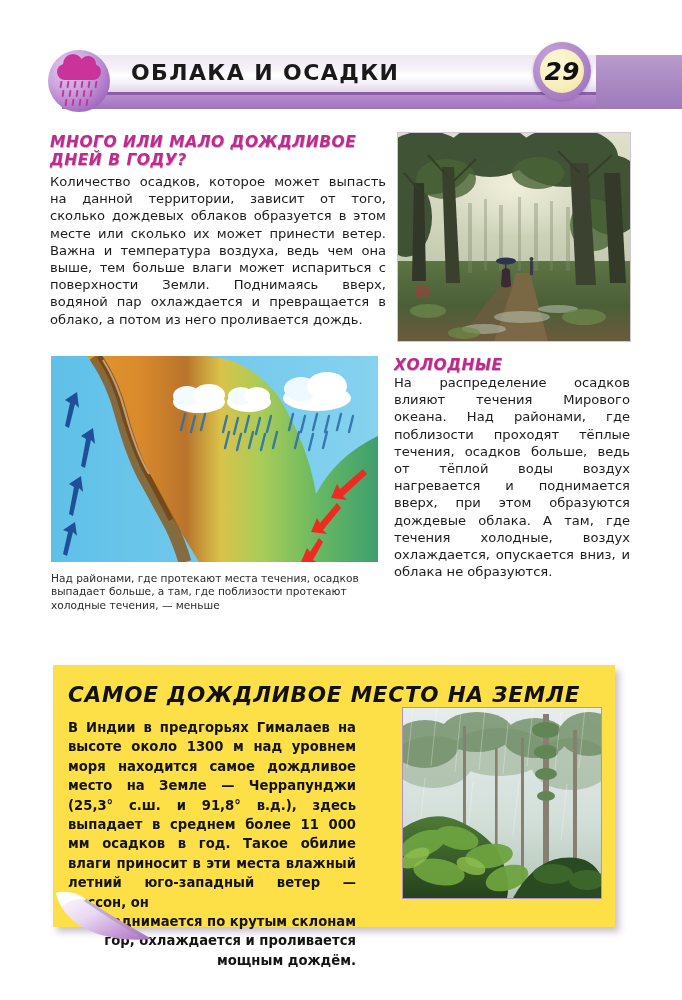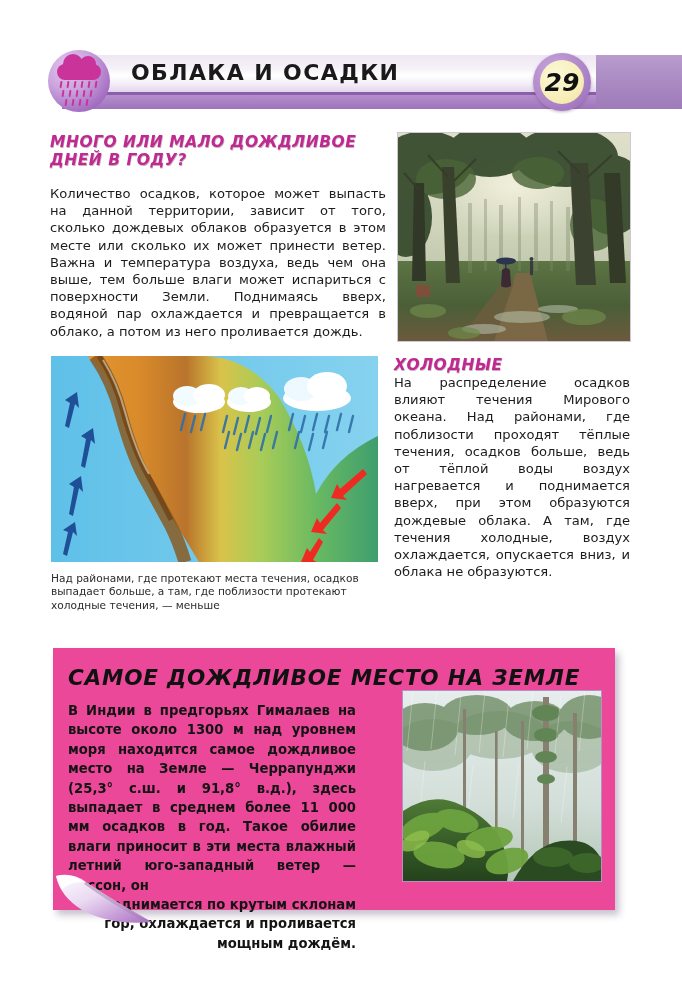--- a/index.html
+++ b/index.html
@@ -103,21 +103,21 @@
     width: 2px;
     height: 7px;
     background: #c9339a;
     border-radius: 1px;
     transform: rotate(8deg);
   }
 
   .page-number {
     position: absolute;
     left: 533px;
-    top: 53px;
+    top: 42px;
     width: 58px;
     height: 58px;
     border-radius: 50%;
     background: radial-gradient(circle at 35% 30%, #c7a5dc 0%, #ae86c8 55%, #9467b5 100%);
     display: flex;
     align-items: center;
     justify-content: center;
     box-shadow: 0 1px 3px rgba(80,50,110,.35);
   }
   .page-number-inner {
@@ -148,21 +148,21 @@
   }
   .body-text {
     font-size: 13.1px;
     line-height: 17.2px;
     color: #1c1c1c;
     text-align: justify;
     font-family: "DejaVu Sans", sans-serif;
   }
 
   #col-left-top { position: absolute; left: 50px; top: 133px; width: 336px; }
-  #col-left-top .body-text { margin-top: 16px; }
+  #col-left-top .body-text { margin-top: 4px; }
 
   #photo-oakforest {
     position: absolute;
     left: 397px;
     top: 132px;
     width: 232px;
     height: 208px;
     border: 1px solid #cfc6d6;
     overflow: hidden;
     background: #2d3a28;
@@ -467,21 +467,21 @@
 
 <div id="caption-currents">Над районами, где протекают места течения, осадков выпадает больше, а там, где поблизости протекают холодные течения, — меньше</div>
 
 <div id="col-right-mid">
   <div class="sec-heading">
     <span>ХОЛОДНЫЕ</span><br>
   </div>
   <div class="body-text">На распределение осадков влияют течения Мирового океана. Над районами, где поблизости проходят тёплые течения, осадков больше, ведь от тёплой воды воздух нагревается и поднимается вверх, при этом образуются дождевые облака. А там, где течения холодные, воздух охлаждается, опускается вниз, и облака не образуются.</div>
 </div>
 
-<div id="callout" style="background: #ec4899;">
+<div id="callout" style="background: #fde047; margin-top: 17px;">
   <div id="callout-heading">САМОЕ ДОЖДЛИВОЕ МЕСТО НА ЗЕМЛЕ</div>
 
   <div id="callout-text">
     <span>В Индии в предгорьях Гималаев на высоте около 1300 м над уровнем моря находится самое дождливое место на Земле — Черрапунджи (25,3° с.ш. и 91,8° в.д.), здесь выпадает в среднем более 11 000 мм осадков в год. Такое обилие влаги приносит в эти места влажный летний юго-западный ветер — муссон, он</span>
     <span class="tail">поднимается по крутым склонам гор, охлаждается и проливается мощным дождём.</span>
   </div>
 
   <div id="photo-jungle">
     <svg class="photo-svg" viewBox="0 0 198 190" preserveAspectRatio="none">
       <defs>

